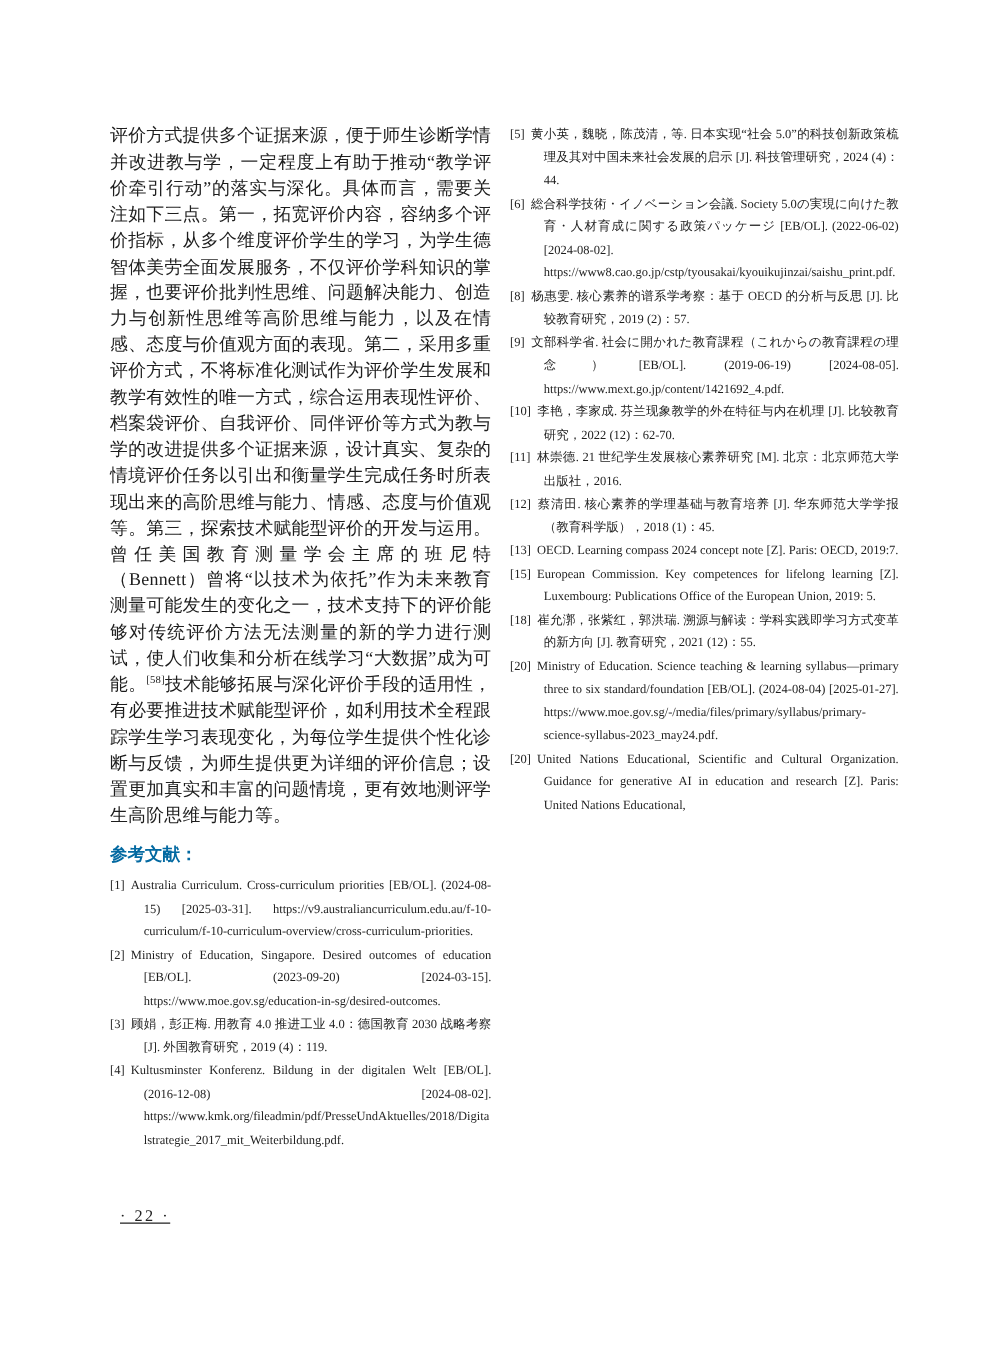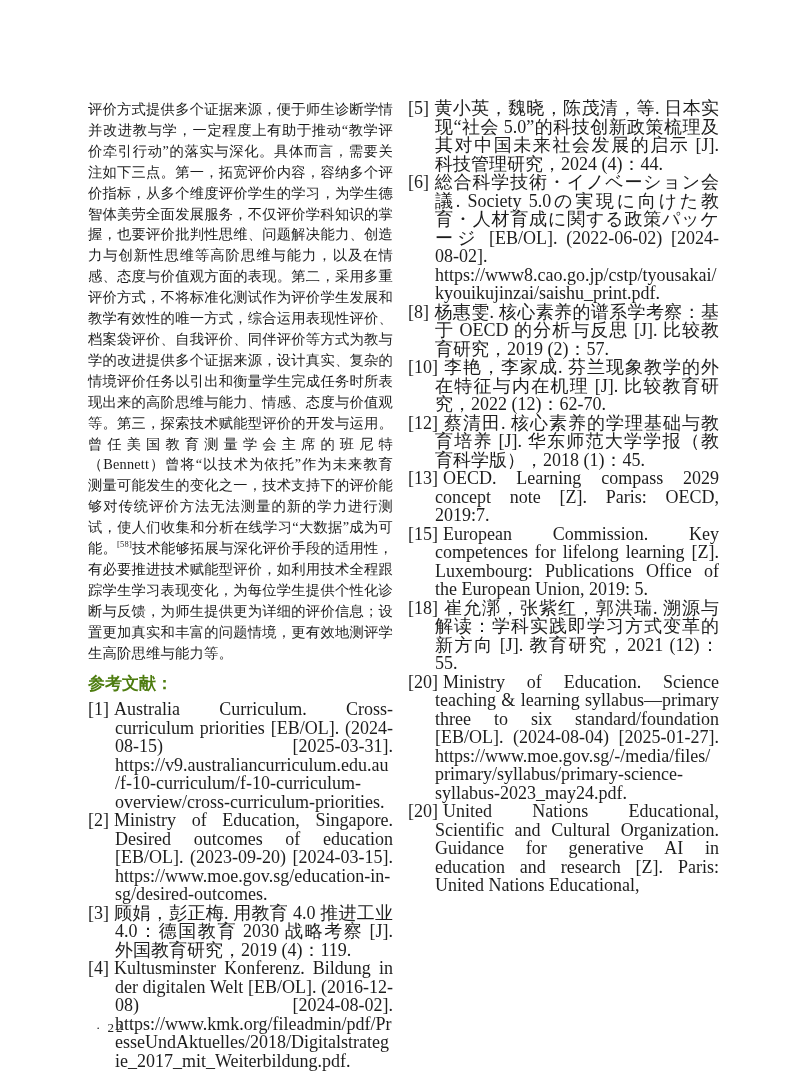--- a/index.html
+++ b/index.html
@@ -33,50 +33,51 @@
   .body-text sup {
     font-size: 8.5px;
     line-height: 0;
     vertical-align: super;
   }
 
   .ref-heading {
     margin: 13px 0 6px 0;
     font-family: Liberation Mono, monospace;
     font-weight: bold;
-    font-size: 17px;
+    font-size: 14px;
     line-height: 18px;
-    color: #4d7c0f;
+    color: #0369a1;
   }
 
   .ref-list {
     list-style: none;
     margin: 0;
     padding: 0;
-    font-size: 18px;
+    font-size: 10px;
     line-height: 18.5px;
     text-align: justify;
   }
   .ref-item {
     padding-left: 27px;
     text-indent: -27px;
     overflow-wrap: anywhere;
   }
   .ref-marker {
     margin-right: 5px;
     white-space: nowrap;
   }
 
   .page-number {
     position: absolute;
     left: 96px;
-    top: 1020px;
+    top: 965px;
     font-size: 13px;
     letter-spacing: 2px;
     color: #222222;
+    text-decoration: underline;
   }
 </style>
 </head>
 <body>
 
 <div class="page">
 
   <div class="col col-left">
     <p class="body-text"><span>评价方式提供多个证据来源，便于师生诊断学情并改进教与学，一定程度上有助于推动“教学评价牵引行动”的落实与深化。具体而言，需要关注如下三点。第一，拓宽评价内容，容纳多个评价指标，从多个维度评价学生的学习，为学生德智体美劳全面发展服务，不仅评价学科知识的掌握，也要评价批判性思维、问题解决能力、创造力与创新性思维等高阶思维与能力，以及在情感、态度与价值观方面的表现。第二，采用多重评价方式，不将标准化测试作为评价学生发展和教学有效性的唯一方式，综合运用表现性评价、档案袋评价、自我评价、同伴评价等方式为教与学的改进提供多个证据来源，设计真实、复杂的情境评价任务以引出和衡量学生完成任务时所表现出来的高阶思维与能力、情感、态度与价值观等。第三，探索技术赋能型评价的开发与运用。曾任美国教育测量学会主席的班尼特（Bennett）曾将“以技术为依托”作为未来教育测量可能发生的变化之一，技术支持下的评价能够对传统评价方法无法测量的新的学力进行测试，使人们收集和分析在线学习“大数据”成为可能。</span><sup>[58]</sup><span>技术能够拓展与深化评价手段的适用性，有必要推进技术赋能型评价，如利用技术全程跟踪学生学习表现变化，为每位学生提供个性化诊断与反馈，为师生提供更为详细的评价信息；设置更加真实和丰富的问题情境，更有效地测评学生高阶思维与能力等。</span></p>
 
@@ -95,27 +96,29 @@
 
   <div class="col col-right">
     <ol class="ref-list" id="ref-list-right">
   <li class="ref-item"><span class="ref-marker">[5]</span><span class="ref-text">黄小英，魏晓，陈茂清，等. 日本实现“社会 5.0”的科技创新政策梳理及其对中国未来社会发展的启示 [J]. 科技管理研究，2024 (4)：44.</span></li>
 
   <li class="ref-item"><span class="ref-marker">[6]</span><span class="ref-text">総合科学技術・イノベーション会議. Society 5.0の実現に向けた教育・人材育成に関する政策パッケージ [EB/OL]. (2022-06-02) [2024-08-02]. https://www8.cao.go.jp/cstp/tyousakai/kyouikujinzai/saishu_print.pdf.</span></li>
 
 
   <li class="ref-item"><span class="ref-marker">[8]</span><span class="ref-text">杨惠雯. 核心素养的谱系学考察：基于 OECD 的分析与反思 [J]. 比较教育研究，2019 (2)：57.</span></li>
 
+  <li class="ref-item"><span class="ref-marker">[9]</span><span class="ref-text">文部科学省. 社会に開かれた教育課程（これからの教育課程の理念）[EB/OL]. (2019-06-19) [2024-08-05]. https://www.mext.go.jp/content/1421692_4.pdf.</span></li>
 
   <li class="ref-item"><span class="ref-marker">[10]</span><span class="ref-text">李艳，李家成. 芬兰现象教学的外在特征与内在机理 [J]. 比较教育研究，2022 (12)：62-70.</span></li>
 
+  <li class="ref-item"><span class="ref-marker">[11]</span><span class="ref-text">林崇德. 21 世纪学生发展核心素养研究 [M]. 北京：北京师范大学出版社，2016.</span></li>
 
   <li class="ref-item"><span class="ref-marker">[12]</span><span class="ref-text">蔡清田. 核心素养的学理基础与教育培养 [J]. 华东师范大学学报（教育科学版），2018 (1)：45.</span></li>
 
-  <li class="ref-item"><span class="ref-marker">[13]</span><span class="ref-text">OECD. Learning compass 2029 concept note [Z]. Paris: OECD, 2019:7.</span></li>
+  <li class="ref-item"><span class="ref-marker">[13]</span><span class="ref-text">OECD. Learning compass 2024 concept note [Z]. Paris: OECD, 2019:7.</span></li>
 
 
   <li class="ref-item"><span class="ref-marker">[15]</span><span class="ref-text">European Commission. Key competences for lifelong learning [Z]. Luxembourg: Publications Office of the European Union, 2019: 5.</span></li>
 
 
 
   <li class="ref-item"><span class="ref-marker">[18]</span><span class="ref-text">崔允漷，张紫红，郭洪瑞. 溯源与解读：学科实践即学习方式变革的新方向 [J]. 教育研究，2021 (12)：55.</span></li>
 
   <li class="ref-item"><span class="ref-marker">[20]</span><span class="ref-text">Ministry of Education. Science teaching &amp; learning syllabus—primary three to six standard/foundation [EB/OL]. (2024-08-04) [2025-01-27]. https://www.moe.gov.sg/-/media/files/primary/syllabus/primary-science-syllabus-2023_may24.pdf.</span></li>
 

